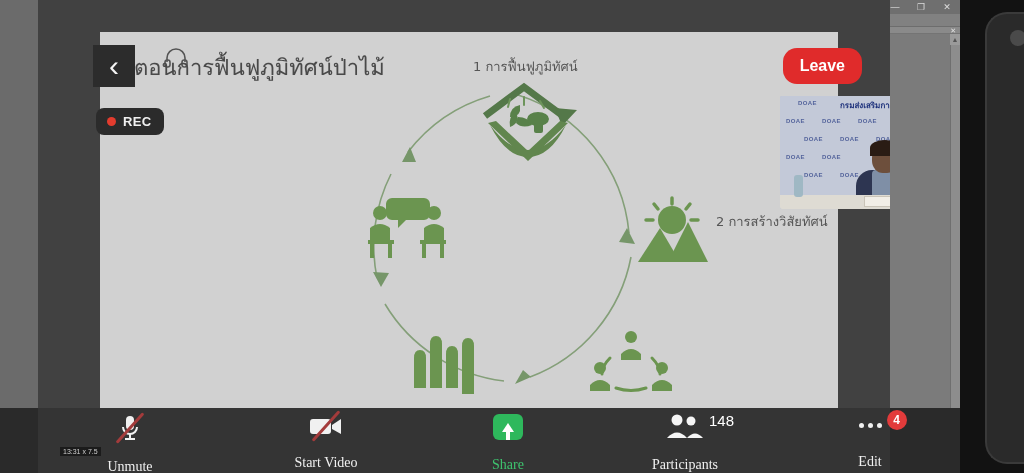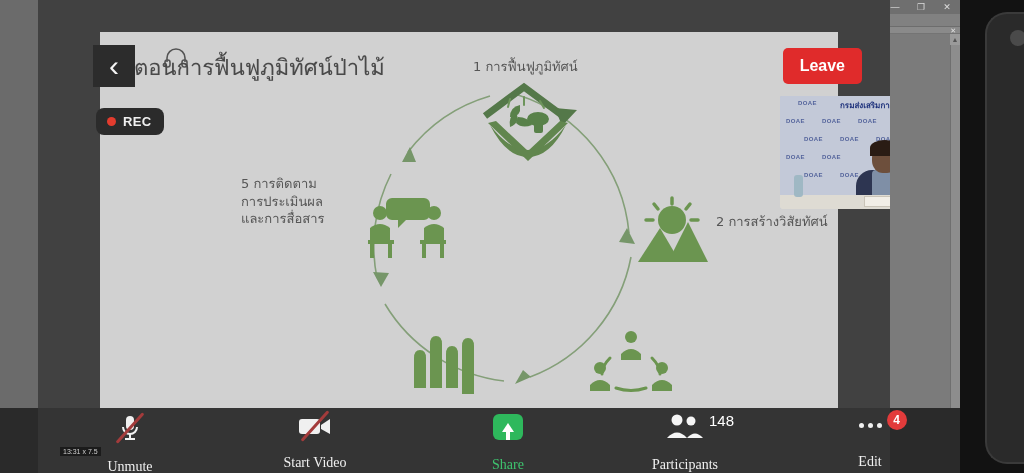--- a/index.html
+++ b/index.html
@@ -154,21 +154,21 @@
   .rec-pill {
     position: absolute; left: 58px; top: 108px;
     background: #2b2b2b; border-radius: 8px; padding: 6px 13px 6px 11px;
     display: flex; align-items: center; gap: 7px;
   }
   .rec-dot { width: 9px; height: 9px; border-radius: 50%; background: #e33c2e; }
   .rec-text { color: #f0f0f0; font-size: 13px; font-weight: 700; letter-spacing: .3px; }
 
   .leave-btn {
     position: absolute; right: 28px; top: 48px;
-    background: #e02b2b; color: #fff; border: none; border-radius: 5px;
+    background: #e02b2b; color: #fff; border: none; border-radius: 14px;
     padding: 9px 17px; font-size: 16px; font-weight: 700; cursor: pointer;
     font-family: "Liberation Sans", sans-serif;
   }
 
   
   .video-thumb {
     position: absolute; left: 742px; top: 96px; width: 214px; height: 113px;
     background: #b9bfcf; overflow: hidden; border-radius: 2px;
   }
   .vt-wall { position: absolute; inset: 0; background: #c3c9d8; }
@@ -220,21 +220,21 @@
   }
   .ctrl {
     position: absolute; top: 414px; width: 104px; height: 56px;
     display: flex; flex-direction: column; align-items: center;
     justify-content: flex-start; gap: 17px; cursor: pointer;
   }
   .ctrl-label { font-size: 14px; color: #f0f0f0; font-family: Liberation Serif, serif; }
   .ctrl-icon { height: 30px; display: flex; align-items: center; justify-content: center; position: relative; }
 
   .c-unmute { left: 78px; }
-  .c-video  { left: 263px; text-align: right; }
+  .c-video  { left: 274px; text-align: right; }
   .c-share  { left: 456px; }
   .c-parts  { left: 633px; }
   .c-more   { left: 818px; }
 
   .slash {
     position: absolute; left: 50%; top: 50%; width: 40px; height: 3px;
     background: #a33b3b; transform: translate(-50%,-50%) rotate(-48deg);
     border-radius: 2px;
   }
 
@@ -397,23 +397,20 @@
           <rect x="22" y="46" width="4" height="16"></rect>
         <rect x="2" y="44" width="26" height="4"></rect>
         <circle cx="68" cy="17" r="7"></circle>
         <path d="M58 32 q10 -8 20 0 v14 H58z"></path>
         <rect x="56" y="46" width="4" height="16"></rect>
           <rect x="74" y="46" width="4" height="16"></rect>
         <rect x="54" y="44" width="26" height="4"></rect>
       </g>
     </svg>
 
-    <div class="node-label lbl-5">5 การติดตาม
-การประเมินผล
-และการสื่อสาร</div>
     <div class="node-label lbl-2">2 การสร้างวิสัยทัศน์</div>
     <div class="node-label lbl-3">3 การออกแบบ</div>
     <div class="node-label lbl-4">4 การดำเนินการ</div>
     <div class="lbl-1">1 การฟื้นฟูภูมิทัศน์</div>
 
     <svg class="headset-icon" width="24" height="20" viewBox="0 0 24 20">
       <path d="M3 14 V10 a9 9 0 0 1 18 0 v4" fill="none" stroke="#4a4a4a" stroke-width="1.6"></path>
       <rect x="1" y="12" width="5" height="7" rx="2.2" fill="none" stroke="#4a4a4a" stroke-width="1.6"></rect>
       <rect x="18" y="12" width="5" height="7" rx="2.2" fill="none" stroke="#4a4a4a" stroke-width="1.6"></rect>
     </svg>

